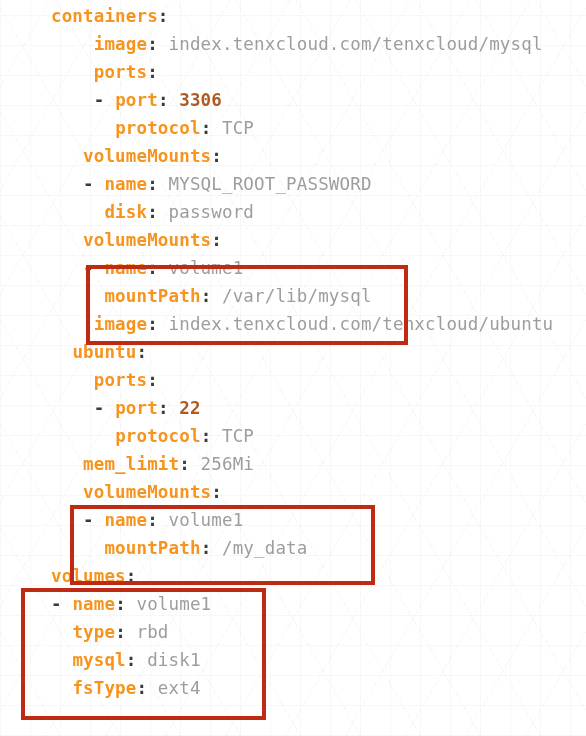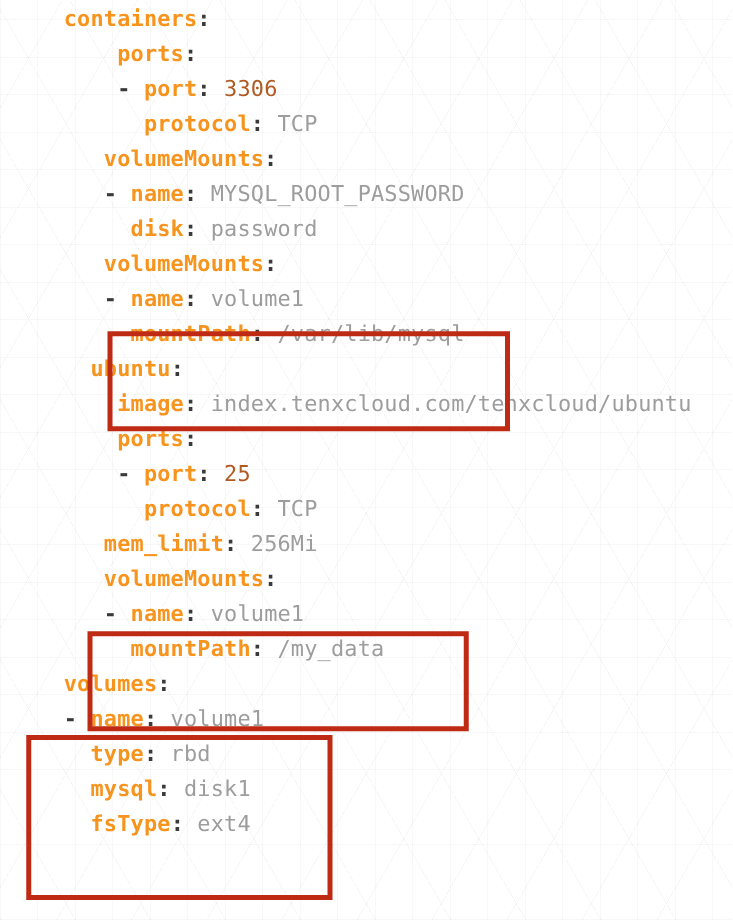--- a/index.html
+++ b/index.html
@@ -50,21 +50,21 @@
     font-size: 17.5px;
     letter-spacing: 0.15px;
     white-space: pre;
     padding-left: 51px;
     box-sizing: border-box;
   }
   .k      { color: #F7941E; font-weight: bold; }
   .punct  { color: #3a3a3a; font-weight: bold; }
   .dash   { color: #3a3a3a; font-weight: bold; }
   .v      { color: #9d9d9d; font-weight: normal; }
-  .num    { color: #B05A22; font-weight: normal; }
+  .num    { color: #B05A22; font-weight: bold; }
   .ind    { color: transparent; }
 
   
   .hl-box {
     position: absolute;
     border: 4px solid #BE2A13;
     box-sizing: border-box;
     z-index: 3;
     pointer-events: none;
     background: transparent;
@@ -72,33 +72,34 @@
 </style>
 </head>
 <body>
 
 <div id="canvas">
 
   <div id="grid-bg"></div>
 
   <div id="code">
       <div class="line"><span class="k">containers</span><span class="punct">:</span></div>
+      <div class="line"><span class="ind">    </span><span class="k">image</span><span class="punct">:</span><span class="v"> index.tenxcloud.com/tenxcloud/mysql</span></div>
       <div class="line"><span class="ind">    </span><span class="k">ports</span><span class="punct">:</span></div>
       <div class="line"><span class="ind">    </span><span class="dash">- </span><span class="k">port</span><span class="punct">:</span><span class="num"> 3306</span></div>
       <div class="line"><span class="ind">      </span><span class="k">protocol</span><span class="punct">:</span><span class="v"> TCP</span></div>
       <div class="line"><span class="ind">   </span><span class="k">volumeMounts</span><span class="punct">:</span></div>
       <div class="line"><span class="ind">   </span><span class="dash">- </span><span class="k">name</span><span class="punct">:</span><span class="v"> MYSQL_ROOT_PASSWORD</span></div>
       <div class="line"><span class="ind">     </span><span class="k">disk</span><span class="punct">:</span><span class="v"> password</span></div>
       <div class="line"><span class="ind">   </span><span class="k">volumeMounts</span><span class="punct">:</span></div>
       <div class="line"><span class="ind">   </span><span class="dash">- </span><span class="k">name</span><span class="punct">:</span><span class="v"> volume1</span></div>
       <div class="line"><span class="ind">     </span><span class="k">mountPath</span><span class="punct">:</span><span class="v"> /var/lib/mysql</span></div>
+      <div class="line"><span class="ind">    </span><span class="k">image</span><span class="punct">:</span><span class="v"> index.tenxcloud.com/tenxcloud/ubuntu</span></div>
       <div class="line"><span class="ind">  </span><span class="k">ubuntu</span><span class="punct">:</span></div>
-      <div class="line"><span class="ind">    </span><span class="k">image</span><span class="punct">:</span><span class="v"> index.tenxcloud.com/tenxcloud/ubuntu</span></div>
       <div class="line"><span class="ind">    </span><span class="k">ports</span><span class="punct">:</span></div>
-      <div class="line"><span class="ind">    </span><span class="dash">- </span><span class="k">port</span><span class="punct">:</span><span class="num"> 25</span></div>
+      <div class="line"><span class="ind">    </span><span class="dash">- </span><span class="k">port</span><span class="punct">:</span><span class="num"> 22</span></div>
       <div class="line"><span class="ind">      </span><span class="k">protocol</span><span class="punct">:</span><span class="v"> TCP</span></div>
       <div class="line"><span class="ind">   </span><span class="k">mem_limit</span><span class="punct">:</span><span class="v"> 256Mi</span></div>
       <div class="line"><span class="ind">   </span><span class="k">volumeMounts</span><span class="punct">:</span></div>
       <div class="line"><span class="ind">   </span><span class="dash">- </span><span class="k">name</span><span class="punct">:</span><span class="v"> volume1</span></div>
       <div class="line"><span class="ind">     </span><span class="k">mountPath</span><span class="punct">:</span><span class="v"> /my_data</span></div>
       <div class="line"><span class="k">volumes</span><span class="punct">:</span></div>
       <div class="line"><span class="dash">- </span><span class="k">name</span><span class="punct">:</span><span class="v"> volume1</span></div>
       <div class="line"><span class="ind">  </span><span class="k">type</span><span class="punct">:</span><span class="v"> rbd</span></div>
       <div class="line"><span class="ind">  </span><span class="k">mysql</span><span class="punct">:</span><span class="v"> disk1</span></div>
       <div class="line"><span class="ind">  </span><span class="k">fsType</span><span class="punct">:</span><span class="v"> ext4</span></div>

